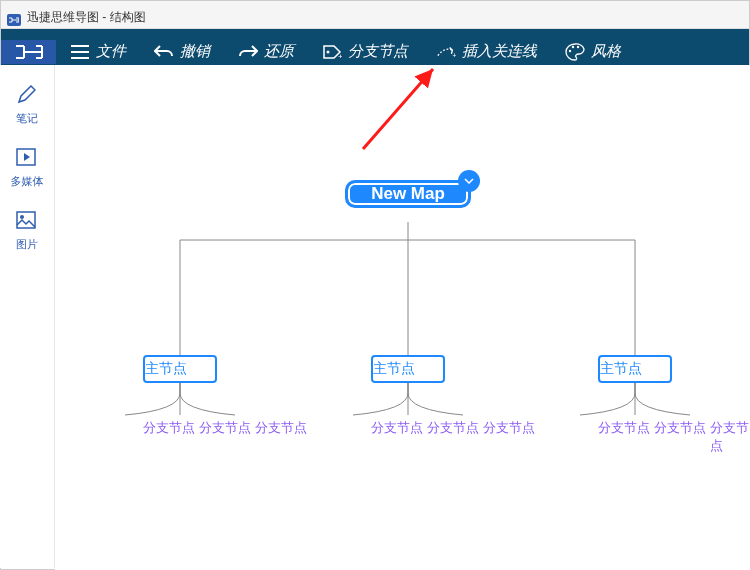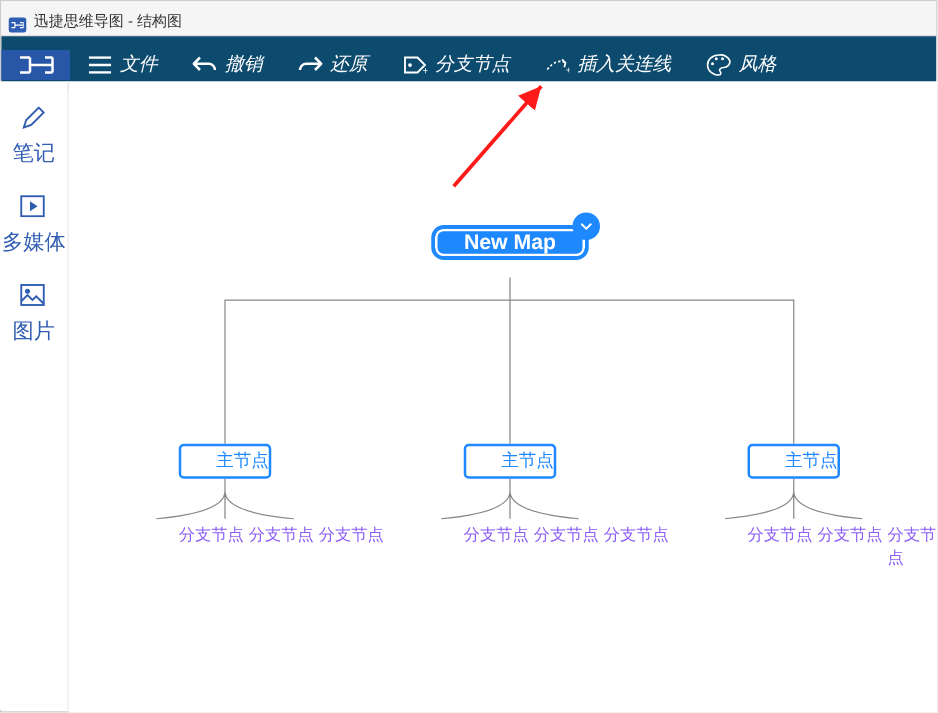--- a/index.html
+++ b/index.html
@@ -5,26 +5,26 @@
   * { box-sizing: border-box; margin: 0; padding: 0; }
   body { font-family: "Microsoft YaHei", Arial, sans-serif; font-size: 13px; background: #fff; width: 750px; height: 570px; overflow: hidden; border: 1px solid #ccc; }
   .titlebar { height: 28px; padding: 2px 6px; background: #f5f5f5; font-size: 12px; color: #333; display: flex; align-items: flex-end; gap: 6px; border-bottom: 1px solid #ddd; }
   .titlebar-icon { width: 14px; height: 12px; background: #2f5db1; border-radius: 2px; display: flex; align-items: center; justify-content: center; }
   .titlebar-icon svg { display: block; }
   .toolbar { height: 45px; background: #0c4a6e; display: flex; align-items: center; color: #fff; font-style: italic; }
   .toolbar-logo { width: 55px; background: #2857a8; display: flex; align-items: center; justify-content: center; }
   .toolbar-item { display: flex; align-items: center; gap: 6px; padding: 0 14px; color: #fff; cursor: pointer; font-size: 15px; }
   .toolbar .icon { width: 20px; height: 20px; display: inline-flex; align-items: center; justify-content: center; }
   .sidebar { position: absolute; top: 65px; left: 0; width: 55px; height: calc(570px - 65px - 2px); background: #fff; border-right: 1px solid #e6e6e6; display: flex; flex-direction: column; align-items: center; padding-top: 20px; gap: 22px; }
-  .sidebar-item { display: flex; flex-direction: column; align-items: center; gap: 4px; color: #2f5db1; font-size: 17px; cursor: pointer; }
+  .sidebar-item { display: flex; flex-direction: column; align-items: center; gap: 4px; color: #2f5db1; font-size: 11px; cursor: pointer; }
   .sidebar-item .icon { width: 22px; height: 22px; }
   .canvas { position: absolute; top: 65px; left: 55px; right: 0; bottom: 0; background: #fff; }
   .root-node { position: absolute; left: 345px; top: 178px; width: 126px; height: 28px; background: #1e88ff; border: 3px solid #1e88ff; border-radius: 10px; color: #fff; font-weight: bold; font-size: 17px; display: flex; align-items: center; justify-content: center; box-shadow: 0 0 0 2px #fff inset; }
   .root-handle { position: absolute; left: 458px; top: 166px; width: 22px; height: 22px; background: #1e88ff; border-radius: 50%; display: flex; align-items: center; justify-content: center; color: #fff; font-size: 11px; cursor: pointer; }
-  .main-node { position: absolute; width: 74px; height: 28px; border: 2px solid #1e88ff; border-radius: 4px; color: #1e88ff; font-size: 14px; display: flex; align-items: center; justify-content: flex-end; background: #fff; }
+  .main-node { position: absolute; width: 74px; height: 28px; border: 2px solid #1e88ff; border-radius: 4px; color: #1e88ff; font-size: 14px; display: flex; align-items: center; justify-content: flex-start; background: #fff; }
   .leaf-node { position: absolute; font-size: 13px; color: #8b5cf6; margin-left: 44px; }
   svg.connectors { position: absolute; top: 0; left: 0; width: 100%; height: 100%; pointer-events: none; }
   .arrow { position: absolute; pointer-events: none; }
 </style>
 </head>
 <body>
 
 <div class="titlebar">
   <span class="titlebar-icon">
     <svg width="10" height="8" viewBox="0 0 10 8">

